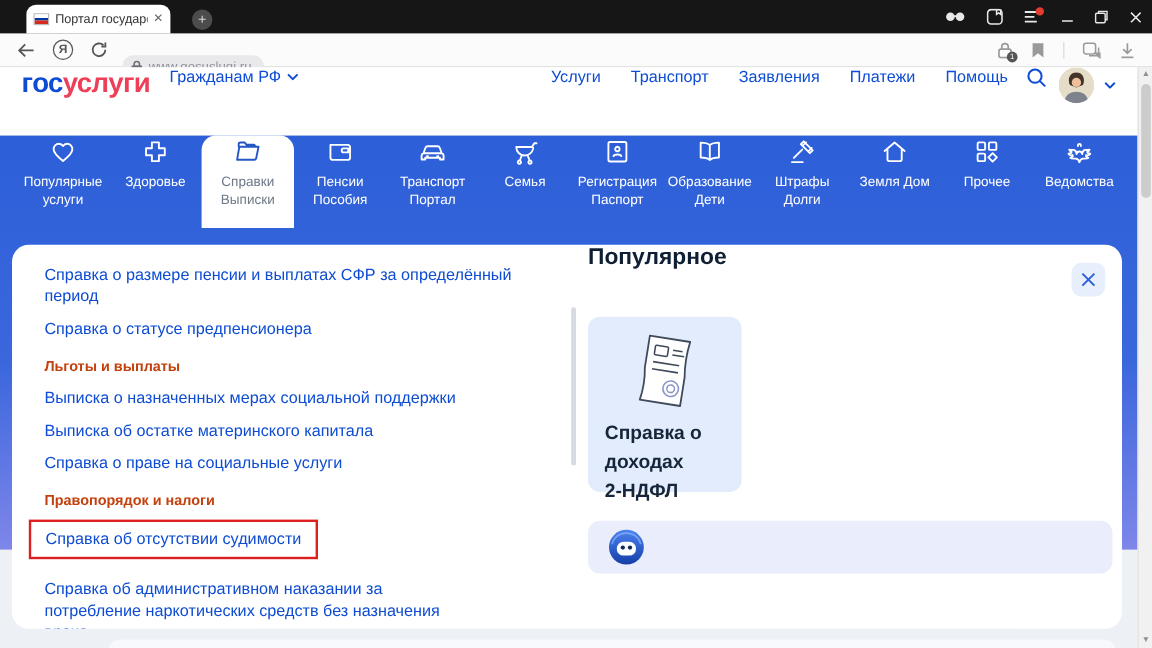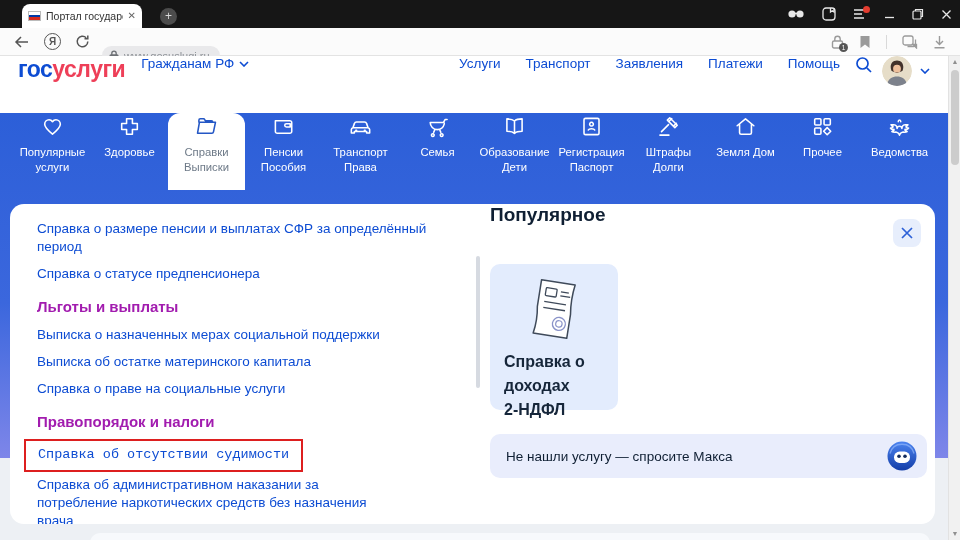--- a/index.html
+++ b/index.html
@@ -50,22 +50,22 @@
   .cat.active { background:#fff; border-radius:12px 12px 0 0; color:#2457c5; }
   .cat-ic { height:26px; display:flex; align-items:center; }
   .cat-label { margin-top:6px; font-size:11.3px; line-height:1.3; text-align:center; color:#fff; }
   .cat.active .cat-label { color:#6e7a88; }
 
   
   .panel { position:absolute; top:204px; left:10px; width:925px; height:320px; background:#fff; border-radius:14px; overflow:hidden; }
   .menu-col { position:absolute; left:27px; top:16px; width:445px; }
   .m-link { display:block; font-size:13.5px; line-height:18px; color:var(--accent); text-decoration:none; margin-bottom:9px; max-width:430px; }
   .m-link.two-line { max-width:330px; }
-  .m-heading { font-size:15px; font-weight:bold; color:#a21caf; margin:15px 0 11px; }
-  .hl-box { display:inline-block; border:2px solid var(--highlight); padding:5px 12px 6px 12px; margin:-2px 0 4px -13px;font-family:Liberation Mono, monospace; }
+  .m-heading { font-size:12px; font-weight:bold; color:#c2410c; margin:15px 0 11px; }
+  .hl-box { display:inline-block; border:2px solid var(--highlight); padding:5px 12px 6px 12px; margin:-2px 0 16px -13px; }
   .hl-box .m-link { margin-bottom:0; }
   .inner-scroll { position:absolute; left:466px; top:52px; width:4px; height:132px; border-radius:2px; background:#d6dae1; }
 
   .right-col { position:absolute; left:480px; top:0; right:8px; bottom:0; }
   .pop-title { font-size:19px; font-weight:bold; color:#0f1f33; }
   .close-btn { position:absolute; top:15px; right:6px; width:28px; height:28px; border-radius:8px; background:#e7eefc; display:flex; align-items:center; justify-content:center; color:#2d61d8; }
   .pop-card { position:absolute; left:0; top:60px; width:128px; height:146px; background:#e3ecfd; border-radius:10px; padding:10px 14px; }
   .doc-ill { display:block; margin:2px auto 6px; }
   .card-line { font-size:16px; font-weight:bold; color:#16263a; line-height:1.5; }
   .assistant { position:absolute; left:0; right:0; top:230px; height:44px; background:#e9edfc; border-radius:10px; display:flex; align-items:center; padding:0 9px 0 16px; }
@@ -276,53 +276,53 @@
         </div>
       </div>
       <div class="cat">
         <span class="cat-ic">
           <svg width="25" height="25" viewBox="0 0 24 24" fill="none" stroke="currentColor" stroke-width="1.5" stroke-linecap="round" stroke-linejoin="round">
             <path d="M4.7 13.2 6.2 9A2 2 0 0 1 8.1 7.6h7.8A2 2 0 0 1 17.8 9l1.5 4.2M4.7 13.2h14.6M4.7 13.2A1.9 1.9 0 0 0 3.2 15v3.2h2.9v-1.4h11.8v1.4h2.9V15a1.9 1.9 0 0 0-1.5-1.8M7.5 15.6h.8M15.7 15.6h.8"></path>
           </svg>
         </span>
         <div class="cat-label">
           <div>Транспорт</div>
-          <div>Права</div>
+          <div>Портал</div>
         </div>
       </div>
       <div class="cat">
         <span class="cat-ic">
           <svg width="25" height="25" viewBox="0 0 24 24" fill="none" stroke="currentColor" stroke-width="1.5" stroke-linecap="round" stroke-linejoin="round">
             <path d="M5 8.2h12.6c.8 0 1 .6.9 1.3A6.9 6.9 0 0 1 11.7 15 6.8 6.8 0 0 1 5 8.2ZM17.6 8.2l1.8-3h1.8M9.3 15.3l-1 2.3M14.2 15.3l1 2.3M7.5 19a1.3 1.3 0 1 0 .01 0ZM16 19a1.3 1.3 0 1 0 .01 0Z"></path>
           </svg>
         </span>
         <div class="cat-label">
           <div>Семья</div>
+        </div>
+      </div>
+      <div class="cat">
+        <span class="cat-ic">
+          <svg width="25" height="25" viewBox="0 0 24 24" fill="none" stroke="currentColor" stroke-width="1.5" stroke-linecap="round" stroke-linejoin="round">
+            <path d="M6.2 4.2h11.6a1.4 1.4 0 0 1 1.4 1.4v12.8a1.4 1.4 0 0 1-1.4 1.4H6.2a1.4 1.4 0 0 1-1.4-1.4V5.6a1.4 1.4 0 0 1 1.4-1.4ZM12 11.6a1.8 1.8 0 1 0-.01 0ZM8.9 15.4c.7-1.7 5.5-1.7 6.2 0"></path>
+          </svg>
+        </span>
+        <div class="cat-label">
+          <div>Регистрация</div>
+          <div>Паспорт</div>
         </div>
       </div>
       <div class="cat">
         <span class="cat-ic">
           <svg width="25" height="25" viewBox="0 0 24 24" fill="none" stroke="currentColor" stroke-width="1.5" stroke-linecap="round" stroke-linejoin="round">
             <path d="M12 6.7c-1.6-1.5-3.8-2-7.3-2v11.9c3.5 0 5.7.5 7.3 2 1.6-1.5 3.8-2 7.3-2V4.7c-3.5 0-5.7.5-7.3 2ZM12 6.7v11.9"></path>
           </svg>
         </span>
         <div class="cat-label">
           <div>Образование</div>
           <div>Дети</div>
-        </div>
-      </div>
-      <div class="cat">
-        <span class="cat-ic">
-          <svg width="25" height="25" viewBox="0 0 24 24" fill="none" stroke="currentColor" stroke-width="1.5" stroke-linecap="round" stroke-linejoin="round">
-            <path d="M6.2 4.2h11.6a1.4 1.4 0 0 1 1.4 1.4v12.8a1.4 1.4 0 0 1-1.4 1.4H6.2a1.4 1.4 0 0 1-1.4-1.4V5.6a1.4 1.4 0 0 1 1.4-1.4ZM12 11.6a1.8 1.8 0 1 0-.01 0ZM8.9 15.4c.7-1.7 5.5-1.7 6.2 0"></path>
-          </svg>
-        </span>
-        <div class="cat-label">
-          <div>Регистрация</div>
-          <div>Паспорт</div>
         </div>
       </div>
       <div class="cat">
         <span class="cat-ic">
           <svg width="25" height="25" viewBox="0 0 24 24" fill="none" stroke="currentColor" stroke-width="1.5" stroke-linecap="round" stroke-linejoin="round">
             <path d="M13.2 3.6 20.4 10.8 18.1 13.1 10.9 5.9ZM12 10.2 5.3 16.9M3.8 20.3h8.6M15.1 4.4l-2.3 2.3M19.6 8.9l-2.3 2.3"></path>
           </svg>
         </span>
         <div class="cat-label">
           <div>Штрафы</div>
@@ -380,21 +380,20 @@
             <path d="M35 15h8M35 19h10" stroke-width="1.3"></path>
             <path d="M20 27h22M20 33h22" stroke-width="1.3"></path>
             <circle cx="38" cy="47" r="6.5" stroke="#8a93c9" stroke-width="1.3"></circle>
             <circle cx="38" cy="47" r="3.2" stroke="#8a93c9" stroke-width="1.2"></circle>
           </g>
         </svg>
         <div class="card-line">Справка о доходах</div>
         <div class="card-line">2-НДФЛ</div>
       </div>
       <div class="assistant">
-        <span class="assistant-text">Не нашли услугу — спросите Макса</span>
         <span>
           <svg width="32" height="32" viewBox="0 0 32 32">
             <defs>
                 <linearGradient id="rg" x1="0" y1="0" x2="0" y2="1">
                   <stop offset="0" stop-color="#4b83f0"></stop>
                   <stop offset="1" stop-color="#143ea8"></stop>
                 </linearGradient>
               </defs>
             <circle cx="16" cy="16" r="14.5" fill="url(#rg)"></circle>
             <path d="M4 13.5C5.5 7.5 10.3 4.2 16 4.2s10.5 3.3 12 9.3" fill="none" stroke="#9cc0ff" stroke-width="1.4" opacity="0.6"></path>

